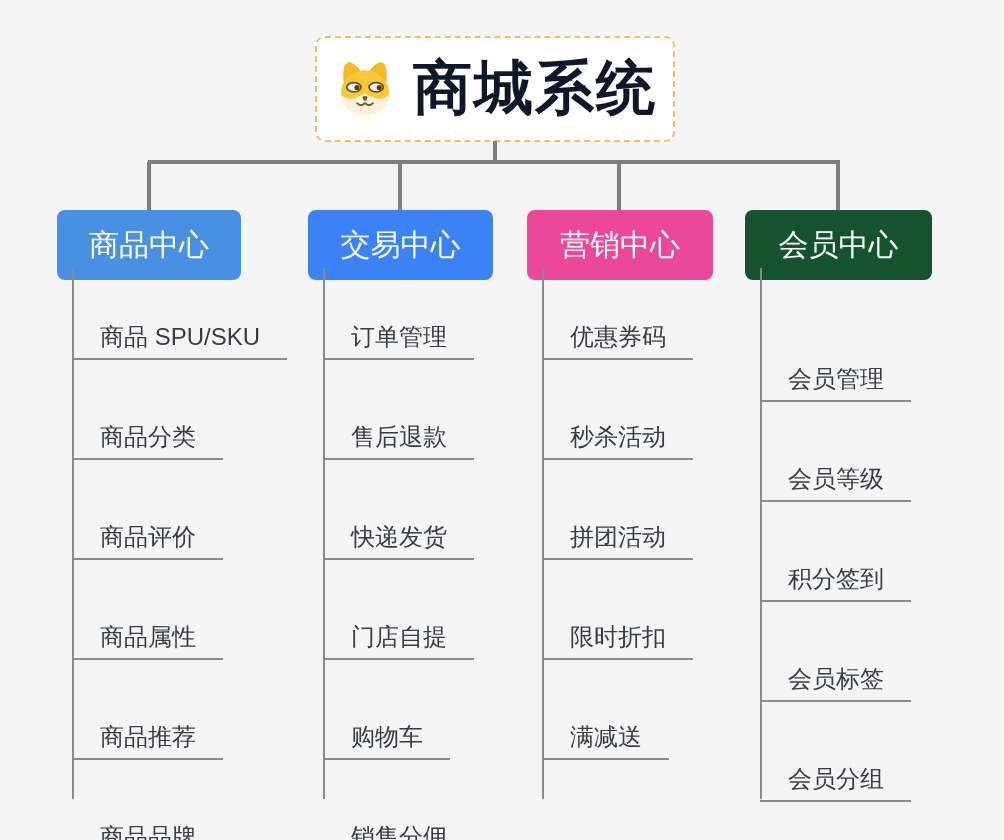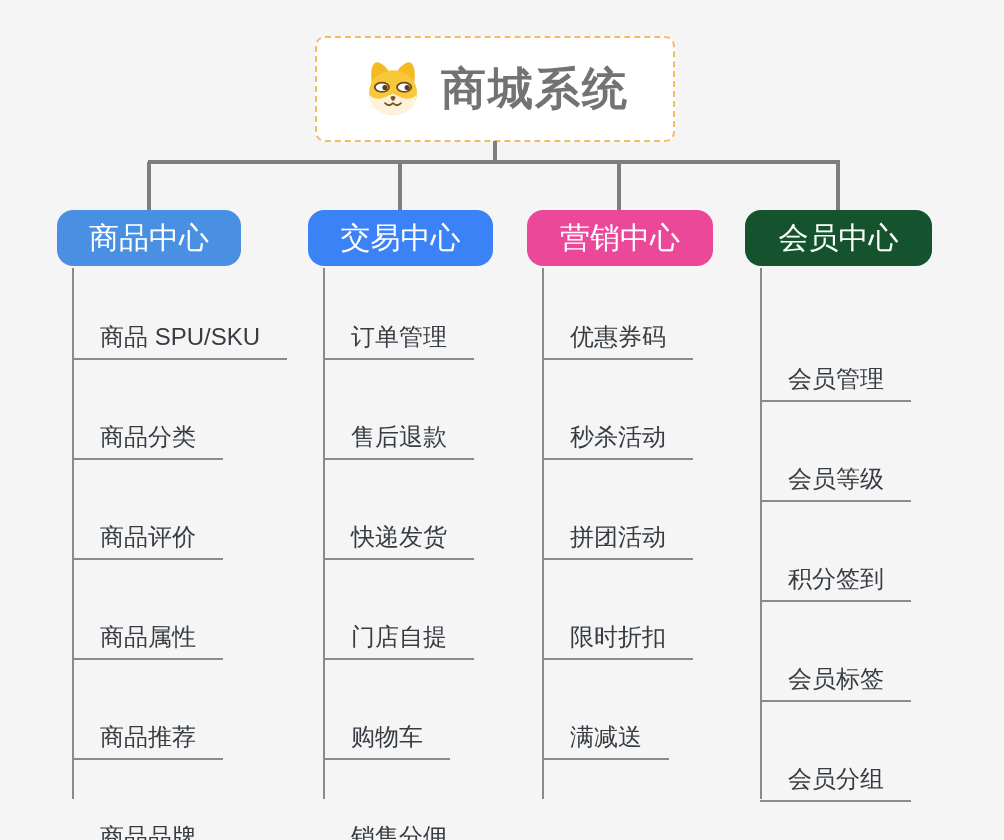--- a/index.html
+++ b/index.html
@@ -7,26 +7,26 @@
     position:relative;width:1004px;height:840px;background:#f5f5f5;
     font-family:"Liberation Sans","DejaVu Sans",sans-serif;overflow:hidden;
   }
   
   .root-node{
     position:absolute;left:315px;top:36px;width:360px;height:106px;
     background:#ffffff;border:2px dashed #f5bb64;border-radius:10px;
     box-sizing:border-box;display:flex;align-items:center;justify-content:center;gap:16px;
   }
   .root-icon{width:64px;height:64px;display:block;}
-  .root-title{font-size:45px;font-weight:700;color:#737373;letter-spacing:2px;white-space:nowrap;}
+  .root-title{font-size:59px;font-weight:700;color:#0f172a;letter-spacing:2px;white-space:nowrap;}
   
   .conn{position:absolute;background:#7e7e7e;}
   
   .branch-box{
-    position:absolute;top:210px;height:56px;border-radius:16px;
+    position:absolute;top:210px;height:70px;border-radius:8px;
     display:flex;align-items:center;justify-content:center;
     color:#ffffff;font-size:30px;white-space:nowrap;
   }
   
   .vline{position:absolute;top:268px;width:2px;height:531px;background:#8a8a8a;}
   
   .col{position:absolute;top:316px;display:flex;flex-direction:column;align-items:flex-start;gap:11px;}
   .leaf{
     height:44px;margin-bottom:45px;padding:0 27px 5px 28px;
     display:flex;align-items:flex-end;box-sizing:border-box;

